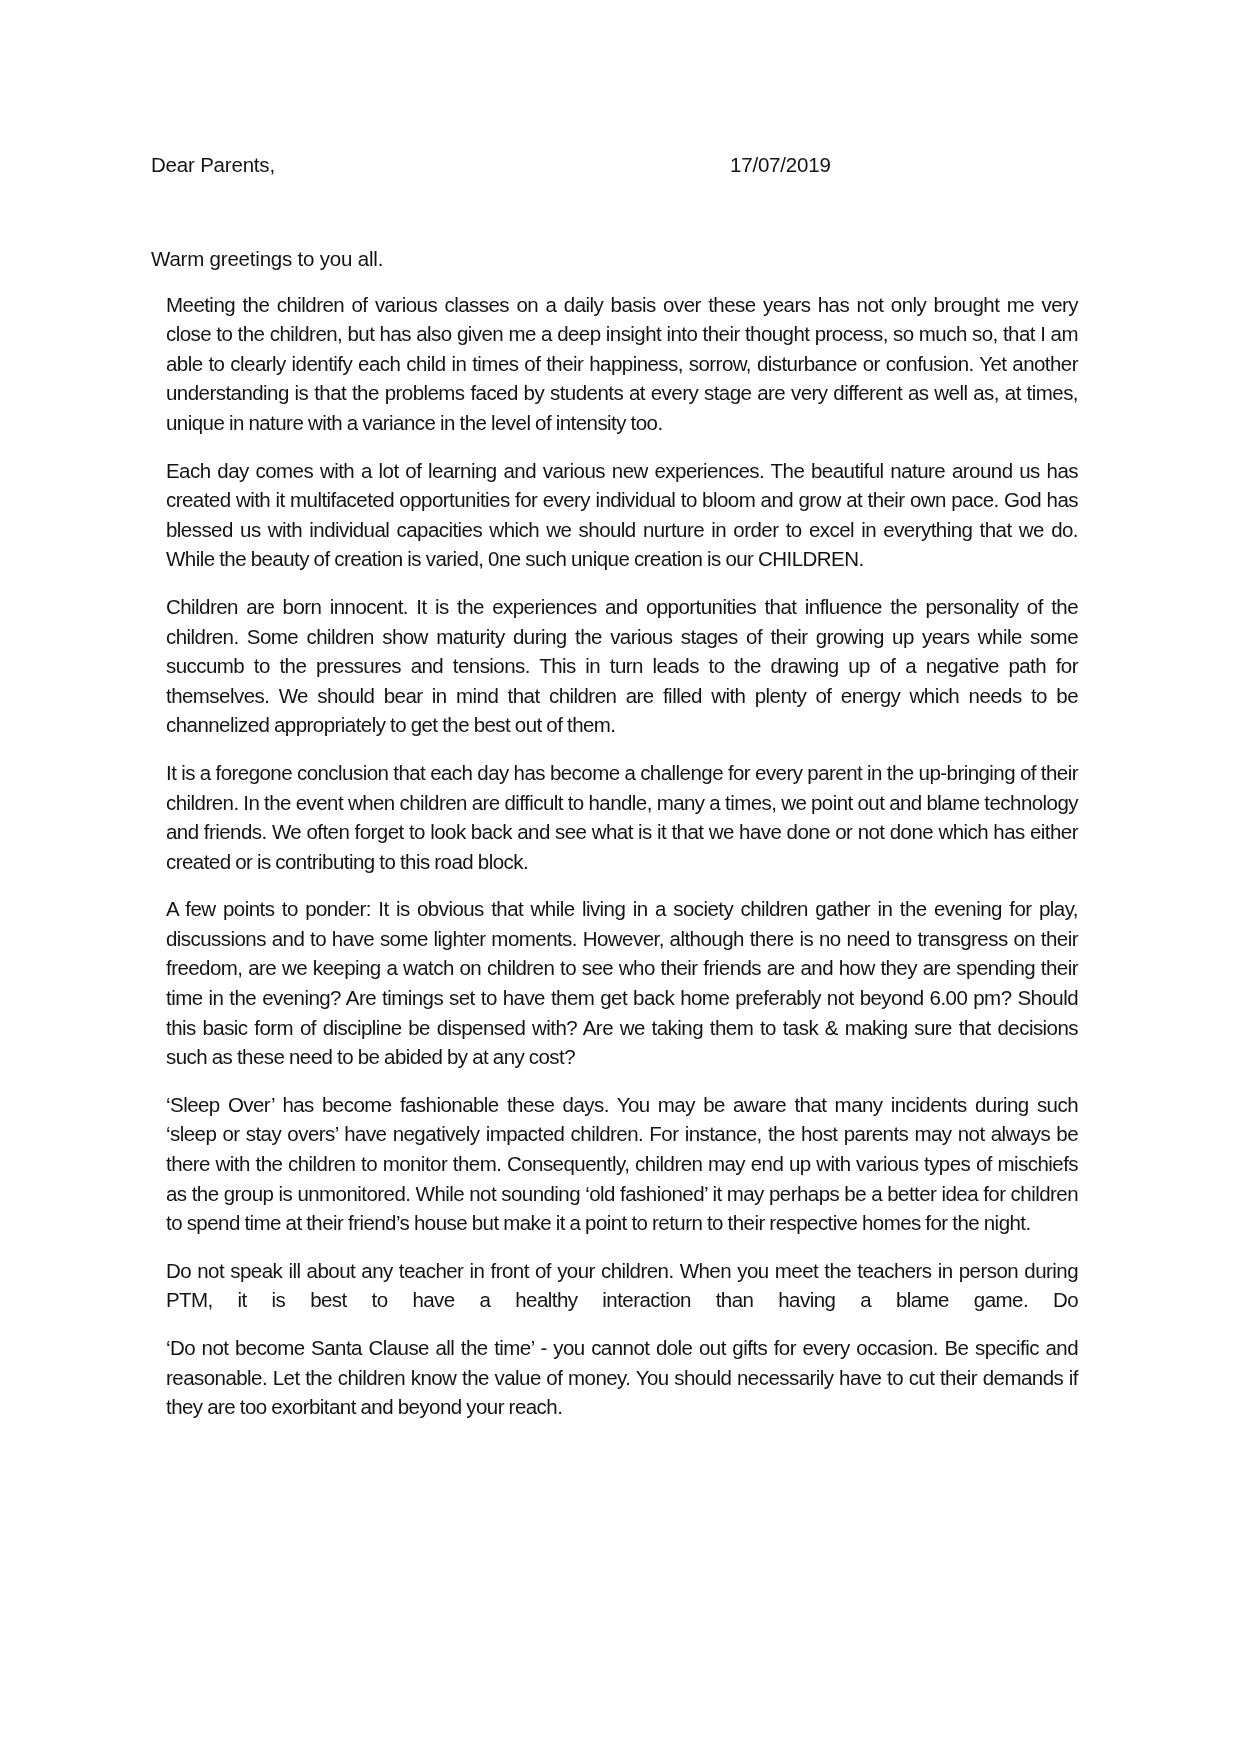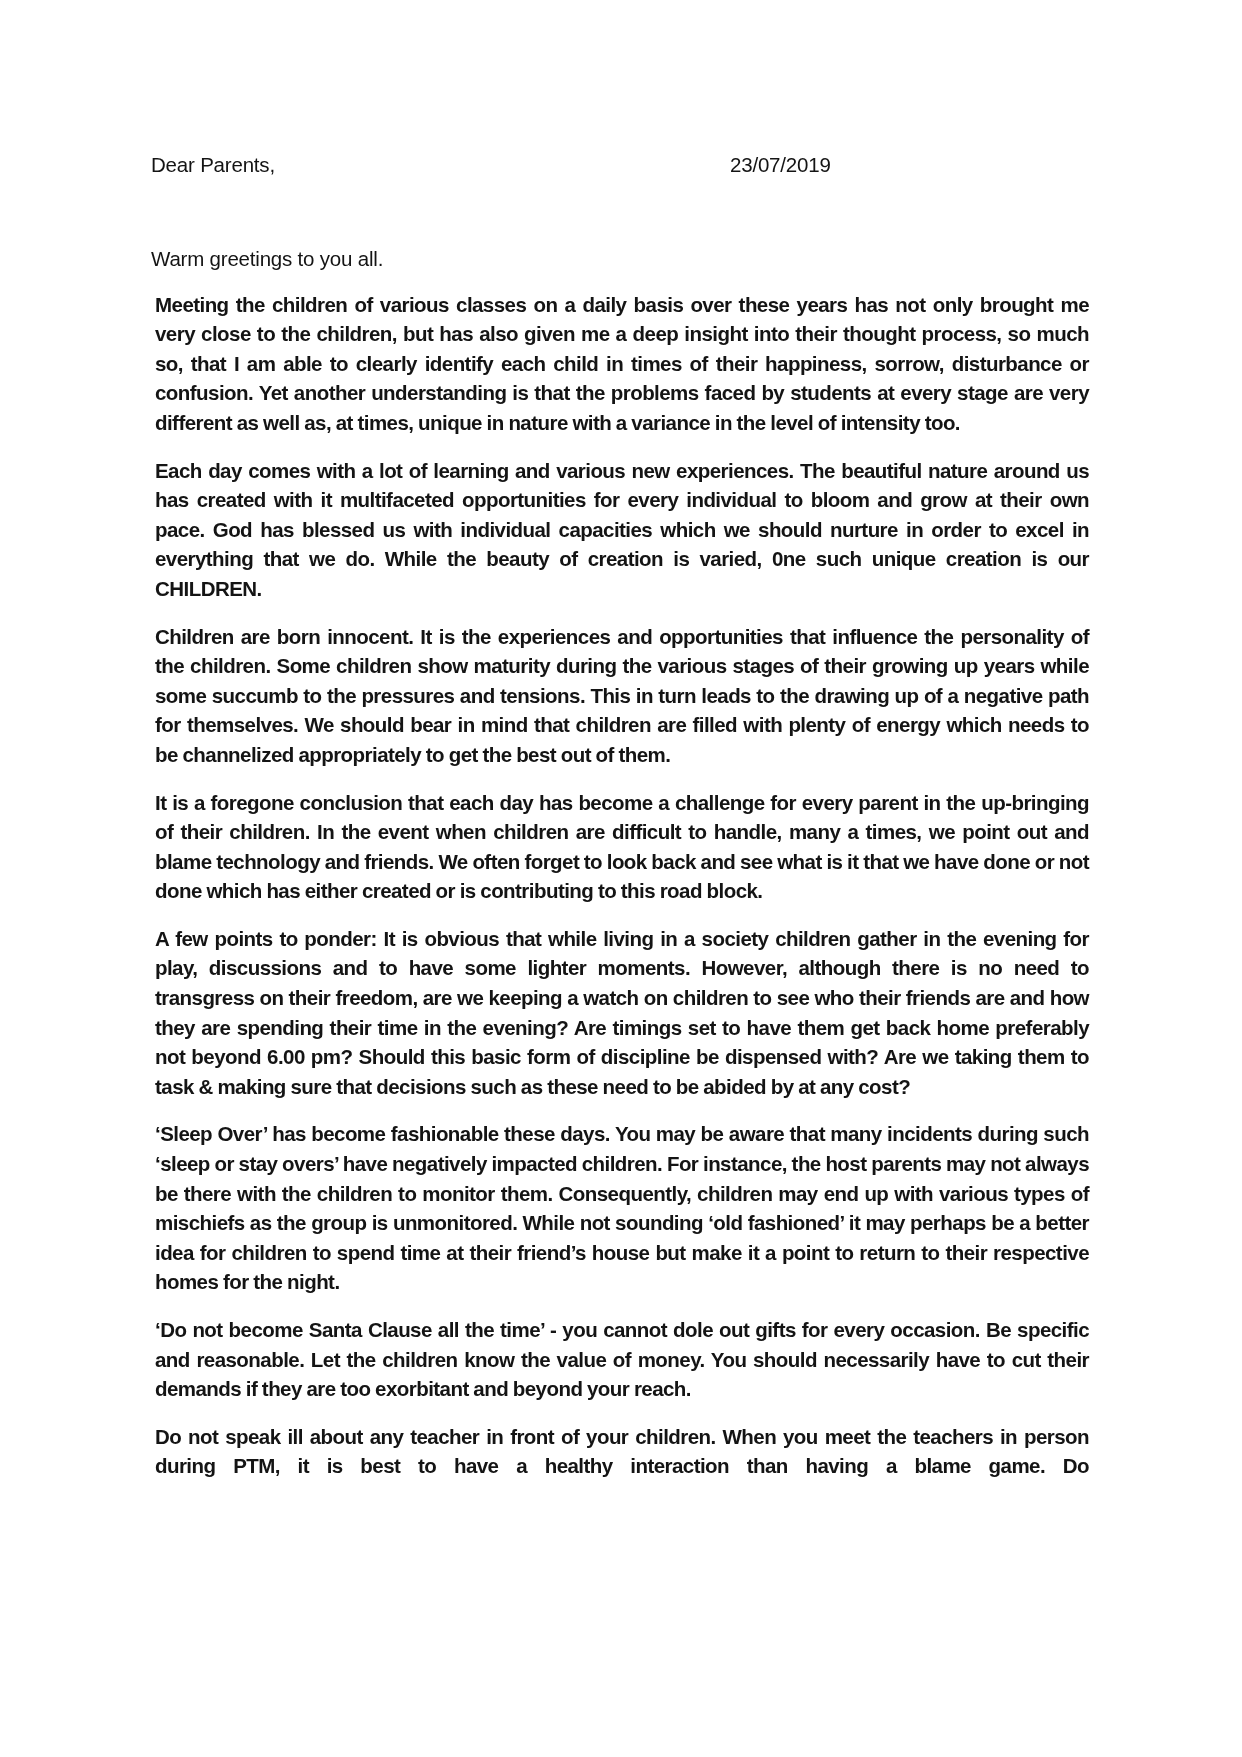--- a/index.html
+++ b/index.html
@@ -47,51 +47,50 @@
       left: 579px;
       top: 0;
       letter-spacing: -0.2px;
     }
     .greeting {
       margin-top: 64px;
       margin-bottom: 8px;
       letter-spacing: -0.2px;
     }
     .para {
-      margin: 4px;
+      margin: 15px;
       margin-top: 18px;
       text-align: justify;
       text-align-last: left;
       letter-spacing: -0.55px;
       word-spacing: -0.5px;
-      font-weight: bold;
     }
     .para.first {
       margin-top: 16px;
     }
     .para.cut {
       text-align-last: justify;
     }
   </style>
 </head>
 <body>
 
 <div class="page">
   <div class="letter">
 
     <div class="header-row">
       <span class="salutation">Dear Parents,</span>
-      <span class="date">23/07/2019</span>
+      <span class="date">17/07/2019</span>
     </div>
 
     <p class="greeting">Warm greetings to you all.</p>
 
     <p class="para first">Meeting the children of various classes on a daily basis over these years has not only brought me very close to the children, but has also given me a deep insight into their thought process, so much so, that I am able to clearly identify each child in times of their happiness, sorrow, disturbance or confusion. Yet another understanding is that the problems faced by students at every stage are very different as well as, at times, unique in nature with a variance in the level of intensity too.</p>
     <p class="para">Each day comes with a lot of learning and various new experiences. The beautiful nature around us has created with it multifaceted opportunities for every individual to bloom and grow at their own pace. God has blessed us with individual capacities which we should nurture in order to excel in everything that we do. While the beauty of creation is varied, 0ne such unique creation is our CHILDREN.</p>
     <p class="para">Children are born innocent. It is the experiences and opportunities that influence the personality of the children. Some children show maturity during the various stages of their growing up years while some succumb to the pressures and tensions.  This in turn leads to the drawing up of a negative path for themselves. We should bear in mind that children are filled with plenty of energy which needs to be channelized appropriately to get the best out of them.</p>
     <p class="para">It is a foregone conclusion that each day has become a challenge for every parent in the up-bringing of their children. In the event when children are difficult to handle, many a times, we point out and blame technology and friends. We often forget to look back and see what is it that we have done or not done which has either created or is contributing to this road block.</p>
     <p class="para">A few points to ponder: It is obvious that while living in a society children gather in the evening for play, discussions and to have some lighter moments. However, although there is no need to transgress on their freedom, are we keeping a watch on children to see who their friends are and how they are spending their time in the evening? Are timings set to have them get back home preferably not beyond 6.00 pm? Should this basic form of discipline be dispensed with? Are we taking them to task &amp; making sure that decisions such as these need to be abided by at any cost?</p>
     <p class="para">‘Sleep Over’ has become fashionable these days. You may be aware that many incidents during such ‘sleep or stay overs’ have negatively impacted children. For instance, the host parents may not always be there with the children to monitor them. Consequently, children may end up with various types of mischiefs as the group is unmonitored. While not sounding ‘old fashioned’ it may perhaps be a better idea for children to spend time at their friend’s house but make it a point to return to their respective homes for the night.</p>
+    <p class="para cut">Do not speak ill about any teacher in front of your children. When you meet the teachers in person during PTM, it is best to have a healthy interaction than having a blame game.  Do</p>
     <p class="para">‘Do not become Santa Clause all the time’ - you cannot dole out gifts for every occasion. Be specific and reasonable. Let the children know the value of money. You should necessarily have to cut their demands if they are too exorbitant and beyond your reach.</p>
-    <p class="para cut">Do not speak ill about any teacher in front of your children. When you meet the teachers in person during PTM, it is best to have a healthy interaction than having a blame game.  Do</p>
 
   </div>
 </div>
 
 </body></html>

